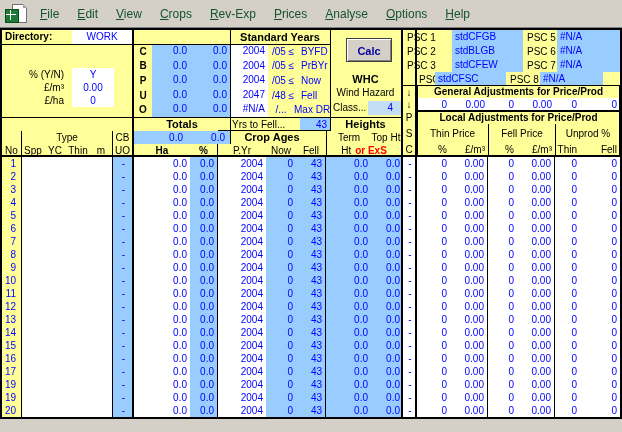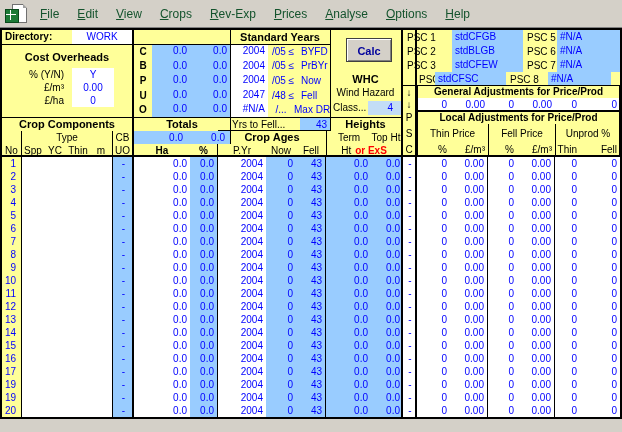--- a/index.html
+++ b/index.html
@@ -84,21 +84,20 @@
         <span class="menu-item"><u>H</u>elp</span>
       </div>
   </div>
 
   <div class="sheet">
   <div class="inner">
 
     <div class="a bd" style="left:0;top:0;width:70px;height:14px;line-height:14px;padding-left:3px">Directory:</div>
     <div class="a wbg b c" style="left:70;top:0;width:60px;height:14px;line-height:14px;left:70px">WORK</div>
 
-    <div class="a bd c" style="left:0;top:20px;width:130px;height:14px;line-height:14px;font-size:11px">Cost Overheads</div>
     <div class="a r" style="left:0;top:38px;width:70px;height:13px;padding-right:8px">% (Y/N)</div>
     <div class="a wbg b c" style="left:70px;top:38px;width:42px;height:13px">Y</div>
     <div class="a r" style="left:0;top:51px;width:70px;height:13px;padding-right:8px">£/m³</div>
     <div class="a wbg b c" style="left:70px;top:51px;width:42px;height:13px">0.00</div>
     <div class="a r" style="left:0;top:64px;width:70px;height:13px;padding-right:8px">£/ha</div>
     <div class="a wbg b c" style="left:70px;top:64px;width:42px;height:13px">0</div>
 
     <div class="a flexcol" style="left:132px;top:14px;width:96px;height:73px">
       <div class="frow">
             <div class="a bd c" style="position:static;width:18px">C</div>
@@ -177,21 +176,21 @@
           </div>
       <div class="frow">
             <div class="tc l" style="width:49px;padding-left:4px;color:#000">PSC 3</div>
             <div class="bbg b tc l" style="width:71px;height:100%;line-height:14px">stdCFEW</div>
             <div class="tc l" style="width:34px;padding-left:4px;color:#000">PSC 7</div>
             <div class="bbg b tc l" style="width:63px;height:100%;line-height:14px">#N/A</div>
           </div>
       <div class="frow">
             <div class="tc l" style="width:32px;padding-left:16px;color:#000">PSC 4</div>
             <div class="bbg b tc l" style="width:71px;height:100%;line-height:14px">stdCFSC</div>
-            <div class="tc l" style="width:42px;padding-left:4px;color:#000">PSC 8</div>
+            <div class="tc l" style="width:34px;padding-left:4px;color:#000">PSC 8</div>
             <div class="bbg b tc l" style="width:63px;height:100%;line-height:14px">#N/A</div>
           </div>
     </div>
 
     <div class="a c" style="left:401px;top:55px;width:12px;height:13px;border-top:1px solid #000">↓</div>
     <div class="a c" style="left:401px;top:68px;width:12px;height:13px">↓</div>
     <div class="a c" style="left:401px;top:81px;width:12px;height:13px">P</div>
     <div class="a c" style="left:401px;top:94px;width:12px;height:19px;line-height:19px">S</div>
     <div class="a c" style="left:401px;top:113px;width:12px;height:14px;line-height:14px">C</div>
 
@@ -209,21 +208,20 @@
     <div class="a c" style="left:486px;top:94px;width:67px;height:19px;line-height:19px;border-left:1px solid #000">Fell Price</div>
     <div class="a c" style="left:553px;top:94px;width:65px;height:19px;line-height:19px;border-left:1px solid #000">Unprod %</div>
     <div class="a r" style="left:415px;top:113px;width:33px;height:14px;line-height:14px">%</div>
     <div class="a r" style="left:448px;top:113px;width:38px;height:14px;line-height:14px">£/m³</div>
     <div class="a r" style="left:486px;top:113px;width:29px;height:14px;line-height:14px;border-left:1px solid #000">%</div>
     <div class="a r" style="left:515px;top:113px;width:38px;height:14px;line-height:14px">£/m³</div>
     <div class="a r" style="left:553px;top:113px;width:25px;height:14px;line-height:14px;border-left:1px solid #000">Thin</div>
     <div class="a r" style="left:578px;top:113px;width:40px;height:14px;line-height:14px">Fell</div>
     <div class="outline" style="left:415px;top:81px;width:203px;height:46px"></div>
 
-    <div class="a bd c" style="left:0;top:88px;width:130px;height:13px;font-size:11px">Crop Components</div>
     <div class="a bd c" style="left:132px;top:88px;width:96px;height:13px;font-size:11px">Totals</div>
     <div class="a" style="left:216px;top:88px;width:82px;height:13px;padding-left:14px;border-bottom:1px solid #000">Yrs to Fell...</div>
     <div class="a bbg b r" style="left:298px;top:88px;width:30px;height:13px;border-bottom:1px solid #000">43</div>
     <div class="a bd c" style="left:328px;top:88px;width:71px;height:13px;font-size:11px">Heights</div>
 
     <div class="a" style="left:0;top:101px;width:20px;height:13px;border-right:1px solid #000"></div>
     <div class="a c" style="left:20px;top:101px;width:90px;height:13px">Type</div>
     <div class="a c" style="left:110px;top:101px;width:20px;height:13px;border-left:1px solid #000">CB</div>
     <div class="a bbg" style="left:132px;top:101px;width:96px;height:13px">
       <span class="b" style="display:inline-block;width:52px;text-align:right;padding-right:3px;box-sizing:border-box">0.0</span><span class="b" style="display:inline-block;width:42px;text-align:right;padding-right:3px;box-sizing:border-box">0.0</span>

